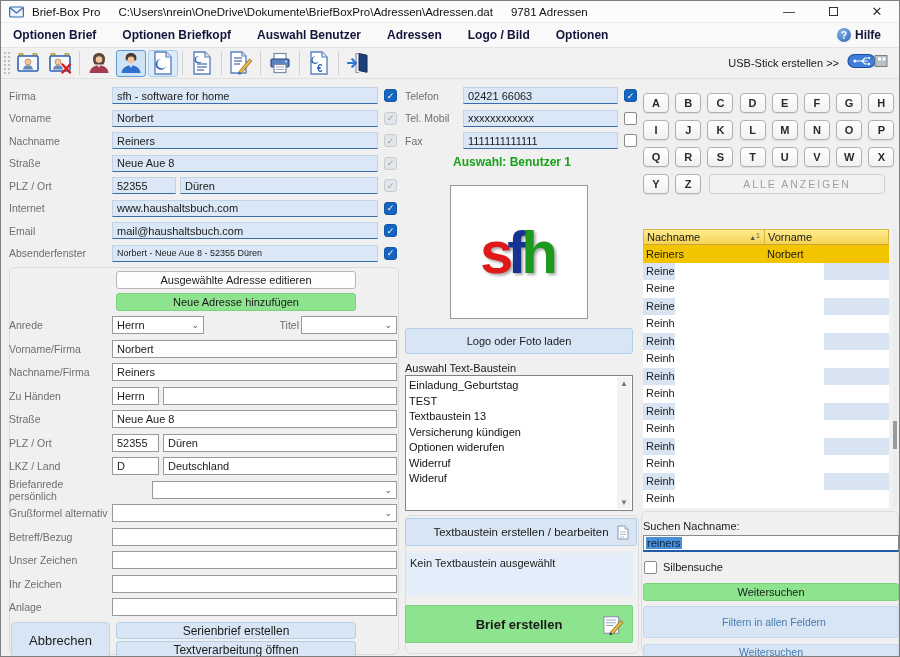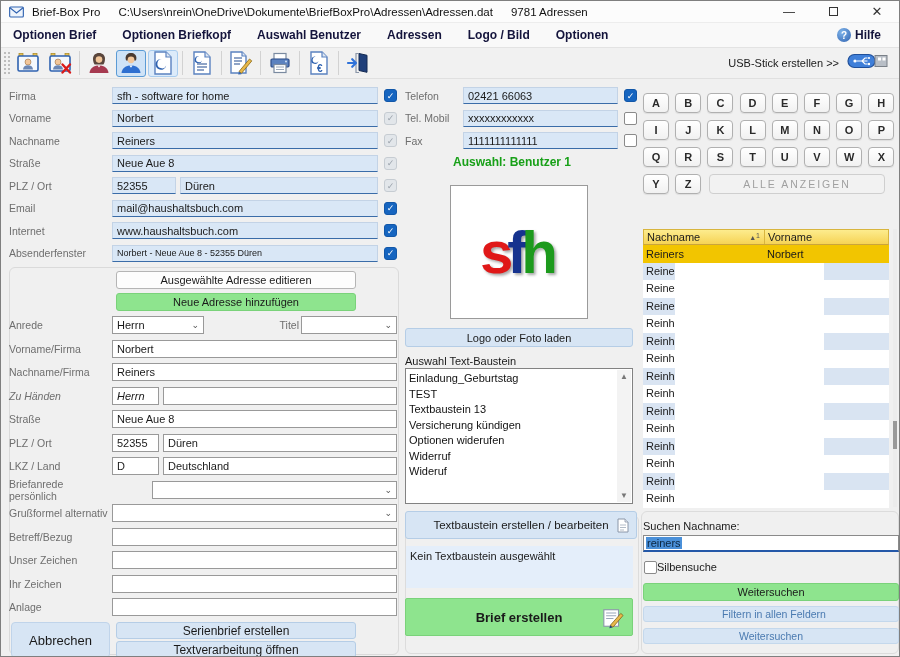--- a/index.html
+++ b/index.html
@@ -71,21 +71,21 @@
   .left-bottom { display:flex; margin-top:6px; position:relative; z-index:1; }
   .btn-abbrechen { width:99px; height:36px; font-size:13px; background:#d7e5f4; border:1px solid #c0d4ea; border-radius:4px; margin-left:2px; }
   .left-bottom .stack { margin-left:6px; width:240px; display:flex; flex-direction:column; gap:2px; }
   .left-bottom .stack .btn { height:17px; font-size:12px; }
 
   
   .mid .flabel { width:58px; }
   .user-sel { margin-top:6px; margin-left:48px; font-size:12px; font-weight:bold; color:#18a018; }
   .logo-box { margin-top:16px; margin-left:45px; width:138px; height:134px; background:#fff; border:1px solid #9a9a9a; display:flex; align-items:center; justify-content:center; }
   .logo-text { font-size:60px; font-weight:bold; letter-spacing:-6px; text-shadow:2px 2px 3px rgba(0,0,0,.35); padding-right:6px; }
-  .btn-loadlogo { margin-top:9px; width:228px; height:19px; }
+  .btn-loadlogo { margin-top:9px; width:228px; height:26px; }
   .tb-label { margin-top:8px; font-size:11px; color:#1a1a1a; }
   .listbox { margin-top:1px; width:228px; height:136px; background:#fff; border:1px solid #828282; position:relative; padding:2px 16px 2px 3px; overflow:hidden; }
   .lb-item { font-size:11px; line-height:15.5px; color:#111; white-space:nowrap; }
   .lb-scroll { position:absolute; top:1px; right:1px; bottom:1px; width:14px; background:#f3f3f3; display:flex; flex-direction:column; justify-content:space-between; align-items:center; padding:2px 0; }
   .lb-arrow { font-size:8px; color:#777; }
   .btn-tb-edit { margin-top:7px; width:232px; height:28px; font-size:11.5px; }
   .btn-tb-edit .mini-doc { position:absolute; right:7px; top:6px; }
   .tb-status { margin-top:7px; width:228px; height:42px; background:#e4eefa; font-size:11px; color:#1a1a1a; padding:4px 5px; }
   .btn-brief { margin-top:10px; width:228px; height:38px; font-size:13px; font-weight:bold; border-radius:2px; }
   .btn-brief svg { position:absolute; right:8px; top:8px; }
@@ -106,25 +106,25 @@
   .trow-sel .c1 { width:120px; padding-left:3px; } .trow-sel .c2 { flex:1; padding-left:4px; }
   .trow { height:17.5px; line-height:17.5px; font-size:11px; color:#1a1a1a; padding-left:3px; white-space:nowrap; overflow:hidden; }
   .trow[data-alt="b"] { background:linear-gradient(90deg,#d9e4f2 0,#d9e4f2 32px,#ffffff 32px,#ffffff 181px,#d9e4f2 181px); }
   .trow[data-alt="w"] { background:#ffffff; }
   .tscroll { position:absolute; right:-8px; top:0; width:4px; height:278px; background:#ececec; }
   .tscroll .thumb { position:absolute; top:192px; left:0; width:4px; height:28px; background:#9a9a9a; }
 
   .search-label { margin-top:12px; font-size:11px; color:#1a1a1a; position:relative; z-index:1; }
   .search-input { margin-top:3px; width:256px; height:17px; background:#fff; border:1px solid #8a8a8a; border-bottom:2px solid #2458a8; display:flex; align-items:center; padding-left:2px; position:relative; z-index:1; }
   .sel-text { background:#4a90d9; color:#0a2540; font-size:11px; padding:0 1px; }
-  .silben-row { margin-top:9px; display:flex; align-items:center; position:relative; z-index:1; }
+  .silben-row { margin-top:9px; display:flex; align-items:center; gap:6px; position:relative; z-index:1; }
   .silben-row .cb { margin-left:1px; }
   .silben-row .lbl { font-size:11px; color:#1a1a1a; }
   .btn-find { margin-top:9px; width:256px; height:18px; font-size:11px; }
-  .btn-filter { margin-top:5px; width:256px; height:16px; font-size:10.5px;padding-left:6px; }
+  .btn-filter { margin-top:5px; width:256px; height:32px; font-size:10.5px;padding-left:6px; }
   .btn-find2 { margin-top:6px; width:256px; height:16px; font-size:10.5px; }
 </style>
 </head>
 <body>
 
 <div class="app">
 
   <div class="titlebar">
     <span class="appicon">
       <svg width="15" height="12" viewBox="0 0 16 12">
@@ -295,27 +295,27 @@
         <span class="cb" data-state="disabled"></span>
       </div>
       <div class="frow">
         <span class="flabel">PLZ / Ort</span>
         <span class="bluefield" style="width:64px;">52355</span>
         <span class="gap4"></span>
         <span class="bluefield grow">Düren</span>
         <span class="cb" data-state="disabled"></span>
       </div>
       <div class="frow">
+        <span class="flabel">Internet</span>
+        <span class="bluefield grow">www.haushaltsbuch.com</span>
+        <span class="cb" data-state="on"></span>
+      </div>
+      <div class="frow">
         <span class="flabel">Email</span>
         <span class="bluefield grow">mail@haushaltsbuch.com</span>
-        <span class="cb" data-state="on"></span>
-      </div>
-      <div class="frow">
-        <span class="flabel">Internet</span>
-        <span class="bluefield grow">www.haushaltsbuch.com</span>
         <span class="cb" data-state="on"></span>
       </div>
       <div class="frow">
         <span class="flabel">Absenderfenster</span>
         <span class="bluefield grow small-text">Norbert - Neue Aue 8 - 52355 Düren</span>
         <span class="cb" data-state="on"></span>
       </div>
 
       <div style="height:4px;"></div>
       <div class="btn white edit-btn-row">Ausgewählte Adresse editieren</div>
@@ -335,21 +335,21 @@
       </div>
 
       <div class="frow" style="height:18px;">
         <span class="flabel">Vorname/Firma</span>
         <span class="whitefield grow">Norbert</span>
       </div>
       <div class="frow" style="height:18px;">
         <span class="flabel">Nachname/Firma</span>
         <span class="whitefield grow">Reiners</span>
       </div>
-      <div class="frow" style="height:18px;font-style:italic;">
+      <div class="frow" style="height:18px;">
         <span class="flabel">Zu Händen</span>
         <span class="whitefield" style="width:47px;">Herrn</span>
         <span class="gap4"></span>
         <span class="whitefield grow"></span>
       </div>
       <div class="frow" style="height:18px;">
         <span class="flabel">Straße</span>
         <span class="whitefield grow">Neue Aue 8</span>
       </div>
       <div class="frow" style="height:18px;">

